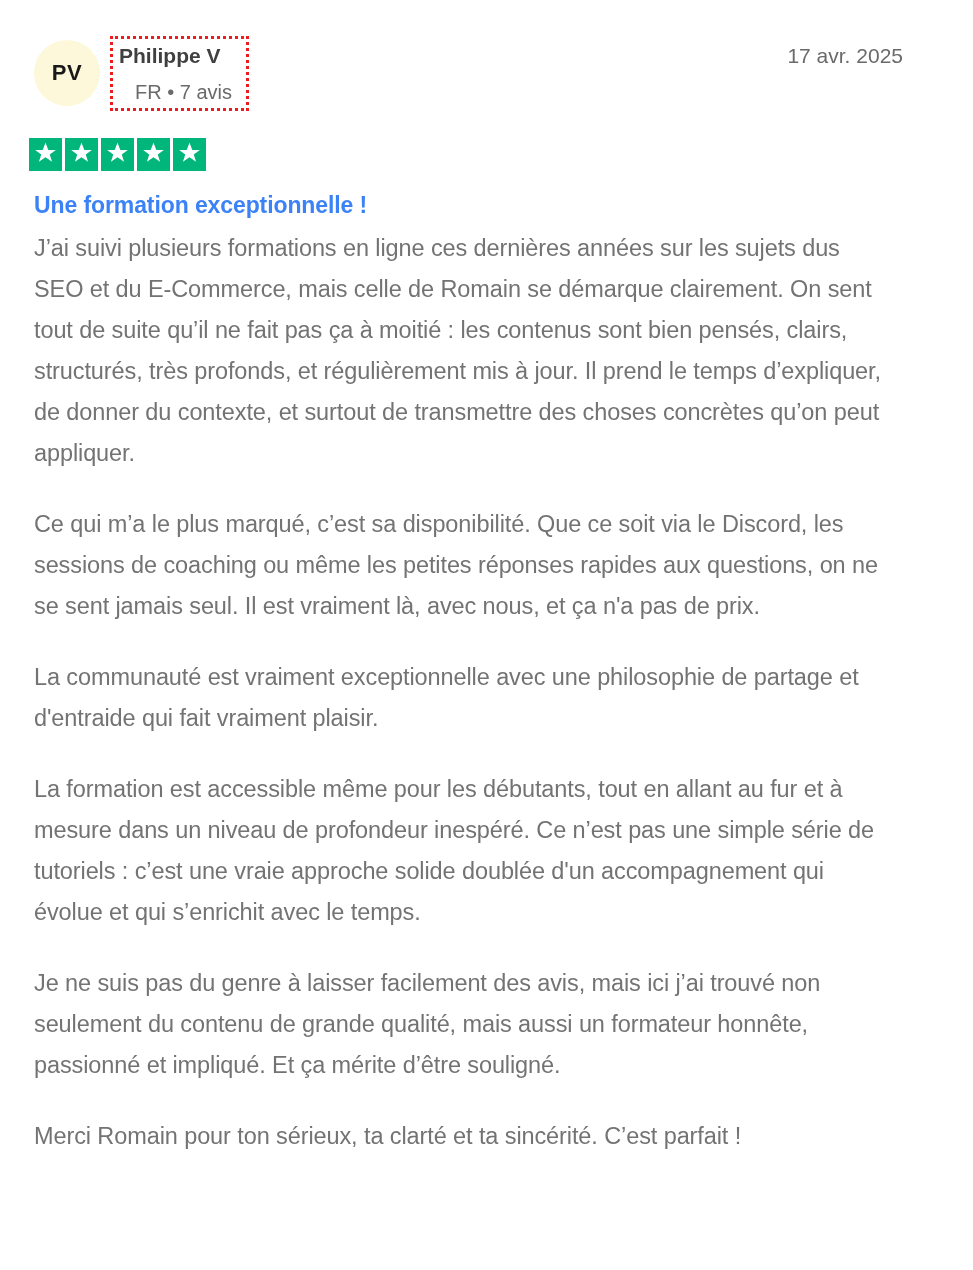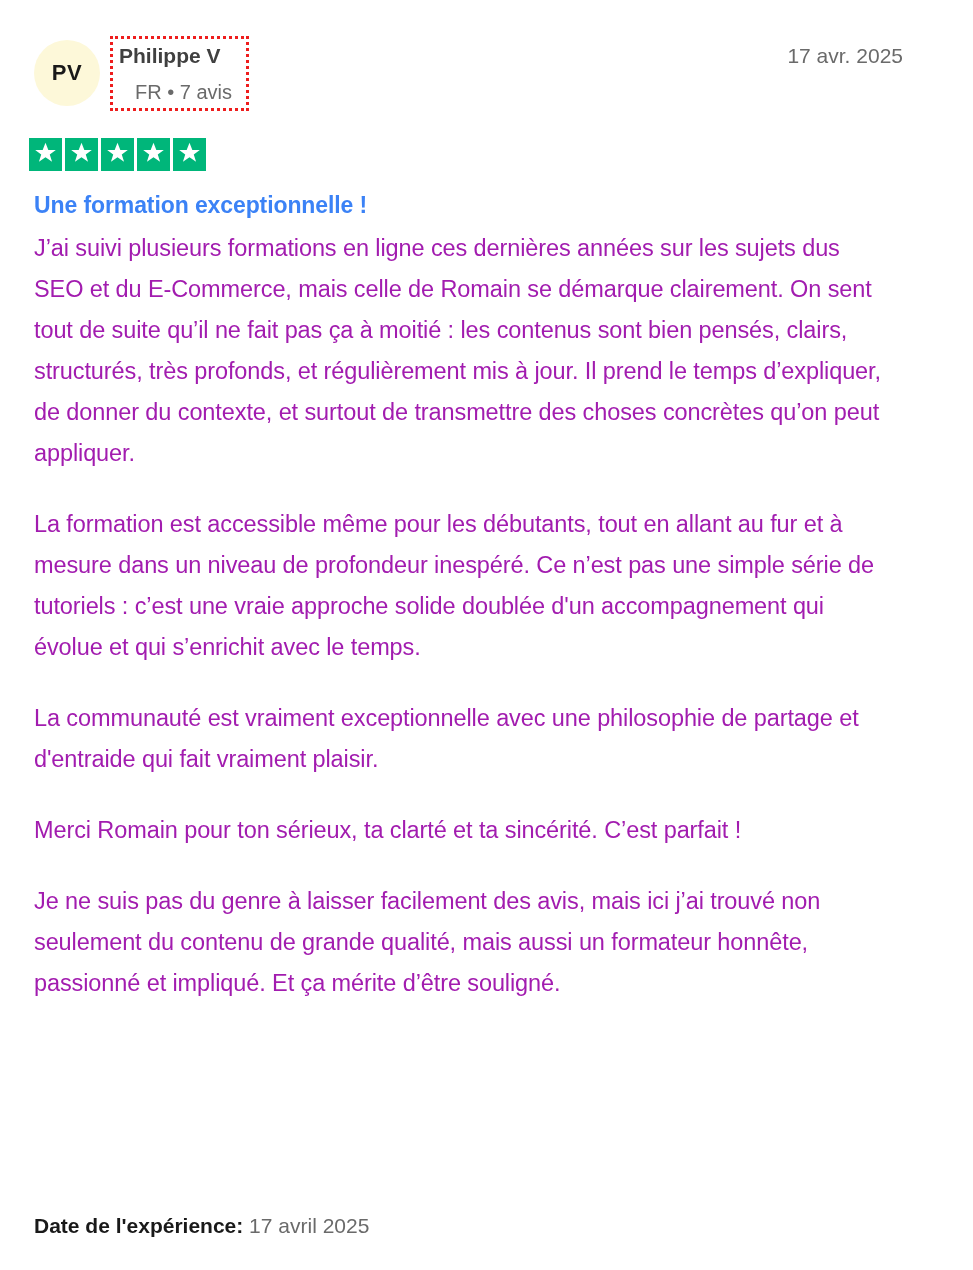--- a/index.html
+++ b/index.html
@@ -133,21 +133,21 @@
   }
 
   .review-body {
     position: absolute;
     left: 34px;
     top: 228px;
     width: 856px;
     font-family: "Liberation Sans", sans-serif;
     font-size: 23.5px;
     font-weight: 400;
-    color: #a21caf;
+    color: #737373;
     line-height: 41px;
     letter-spacing: -0.1px;
   }
   .review-body p {
     margin: 0 0 30px 0;
   }
   .review-body p:last-child {
     margin-bottom: 0;
   }
 
@@ -219,23 +219,21 @@
           <rect width="24" height="24" fill="#00b67a"></rect>
           <path fill="#ffffff" d="M12 3.4l2.06 5.28h5.44l-4.4 3.33 1.68 5.3L12 13.92 7.22 17.31l1.68-5.3-4.4-3.33h5.44z"></path>
         </svg>
     </span>
   </div>
 
   <div class="review-title">Une formation exceptionnelle !</div>
 
   <div class="review-body">
     <p>J’ai suivi plusieurs formations en ligne ces dernières années sur les sujets dus SEO et du E-Commerce, mais celle de Romain se démarque clairement. On sent tout de suite qu’il ne fait pas ça à moitié : les contenus sont bien pensés, clairs, structurés, très profonds, et régulièrement mis à jour. Il prend le temps d’expliquer, de donner du contexte, et surtout de transmettre des choses concrètes qu’on peut appliquer.</p>
+    <p>Ce qui m’a le plus marqué, c’est sa disponibilité. Que ce soit via le Discord, les sessions de coaching ou même les petites réponses rapides aux questions, on ne se sent jamais seul. Il est vraiment là, avec nous, et ça n'a pas de prix.</p>
+    <p>La communauté est vraiment exceptionnelle avec une philosophie de partage et d'entraide qui fait vraiment plaisir.</p>
     <p>La formation est accessible même pour les débutants, tout en allant au fur et à mesure dans un niveau de profondeur inespéré. Ce n’est pas une simple série de tutoriels : c’est une vraie approche solide doublée d'un accompagnement qui évolue et qui s’enrichit avec le temps.</p>
-    <p>La communauté est vraiment exceptionnelle avec une philosophie de partage et d'entraide qui fait vraiment plaisir.</p>
+    <p>Je ne suis pas du genre à laisser facilement des avis, mais ici j’ai trouvé non seulement du contenu de grande qualité, mais aussi un formateur honnête, passionné et impliqué. Et ça mérite d’être souligné.</p>
     <p>Merci Romain pour ton sérieux, ta clarté et ta sincérité. C’est parfait !</p>
-    <p>Je ne suis pas du genre à laisser facilement des avis, mais ici j’ai trouvé non seulement du contenu de grande qualité, mais aussi un formateur honnête, passionné et impliqué. Et ça mérite d’être souligné.</p>
   </div>
 
-  <div class="experience-date">
-    <span class="label">Date de l'expérience:</span><span>&nbsp;</span><span class="value">17 avril 2025</span>
-  </div>
 
 </div>
 
 </body></html>

